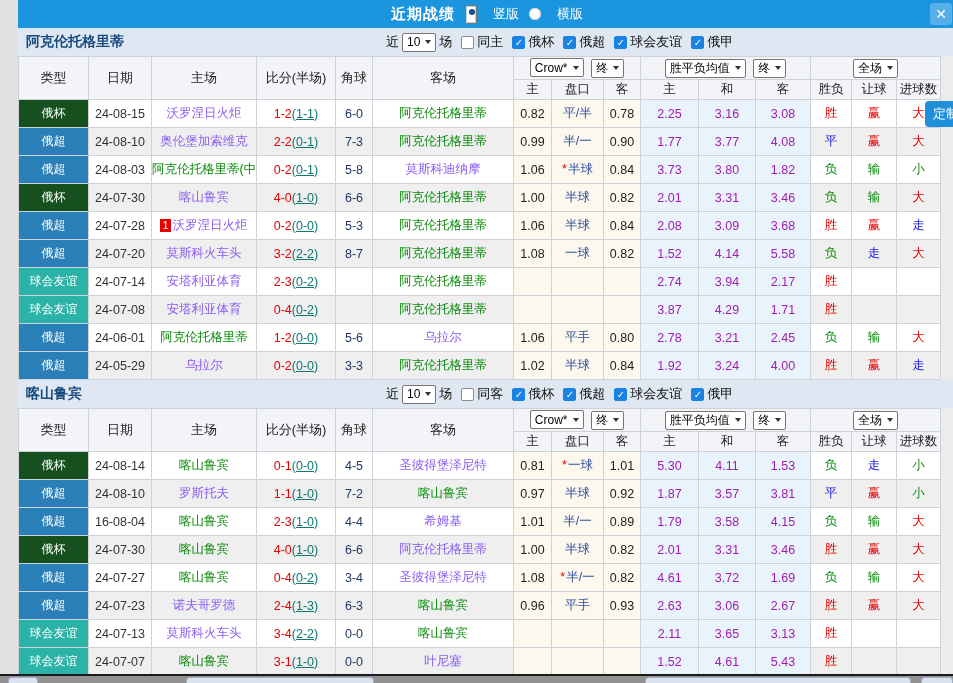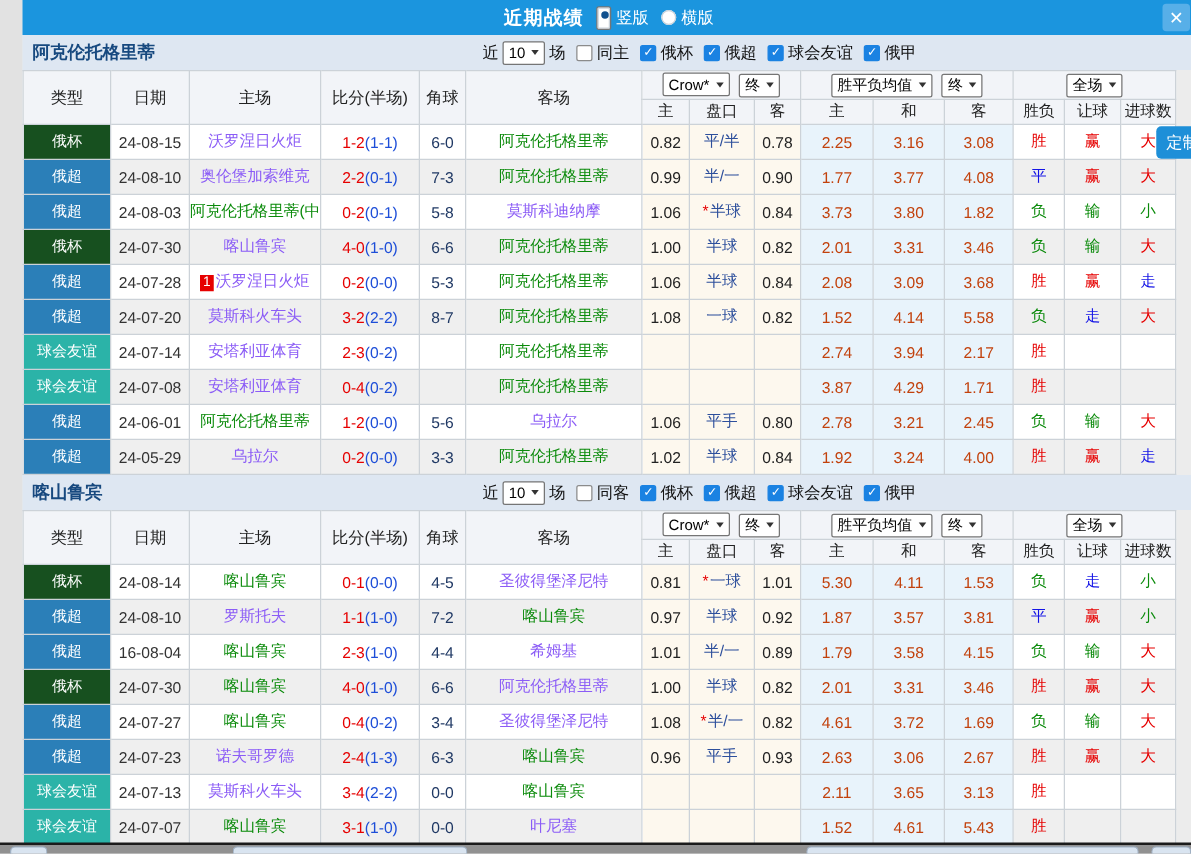--- a/index.html
+++ b/index.html
@@ -7,21 +7,21 @@
   body {
     width:953px; height:683px; overflow:hidden; position:relative;
     background:#e2e2e2;
     font-family:"Liberation Sans","DejaVu Sans",sans-serif;
   }
   .panel { position:absolute; left:18px; top:0; width:938px; height:683px; background:#ececec; }
 
   
   .titlebar { height:28px; background:#1b95de; display:flex; align-items:center; justify-content:center; gap:10px; position:relative; color:#fff; }
   .tb-title { font-weight:bold; font-size:15px; letter-spacing:1px; }
-  .radio-opt { display:inline-flex; align-items:center; gap:4px; font-size:13px; cursor:default; }
+  .radio-opt { display:inline-flex; align-items:center; gap:16px; font-size:13px; cursor:default; }
   .rd { width:12px; height:12px; background:#fff; border-radius:50%; display:inline-block; position:relative; box-shadow:inset 0 0 0 1px #c9d2da; }
   .rd.sel::after { content:""; position:absolute; left:3px; top:3px; width:6px; height:6px; border-radius:50%; background:#10508e; }
   .close-btn { position:absolute; right:4px; top:3px; width:22px; height:22px; background:#57afe8; border-radius:3px; display:flex; align-items:center; justify-content:center; font-size:14px; font-weight:bold; color:#fff; cursor:pointer; }
 
   
   .section-bar { height:28px; background:#dee7f2; position:relative; display:flex; align-items:center; }
   .team-name { margin-left:8px; font-weight:bold; font-size:14px; color:#17497f; }
   .filters { position:absolute; left:368px; display:flex; align-items:center; gap:3px; font-size:13px; color:#111; white-space:nowrap; }
   .sel { display:inline-flex; align-items:center; justify-content:space-between; gap:5px; background:#fff; border:1px solid #757575; border-radius:2px; height:19px; padding:0 4px; font-size:12px; color:#000; cursor:default; }
   .arr { width:0; height:0; border-left:3.5px solid transparent; border-right:3.5px solid transparent; border-top:4px solid #333; }
@@ -38,27 +38,27 @@
   .grp { vertical-align:middle; }
   .grp .sel { margin:0 2px; }
   tbody td { height:28px; font-size:12.5px; color:#222; }
   tbody tr:nth-child(even) td { background:#efefef; }
   tbody tr td.c-type { color:#fff; font-size:12px; }
   tbody tr td.lg-cup { background:#17501f; }
   tbody tr td.lg-csl { background:#2b7fb8; }
   tbody tr td.lg-fr  { background:#2bb3a8; }
   tbody tr td.c-crow { background:#fdf8ee; color:#222; }
   tbody tr td.c-pan  { color:#2d4f9c; }
-  tbody tr td.c-avg  { background:#e8f3fb; color:#c2410c; }
+  tbody tr td.c-avg  { background:#e8f3fb; color:#a21caf; }
   .star { color:#e60000; margin-right:1px; }
   .team-green { color:#0a8a0a; }
   .team-black { color:#8b5cf6; }
   .num-badge { display:inline-block; background:#e60000; color:#fff; font-size:11px; line-height:13px; padding:0 2px; margin-right:2px; }
   .ft { color:#e60000; }
-  .ht { color:#1d4ed8; }
+  .ht { color:#0f766e;text-decoration:underline; }
   td.c-corner { color:#1f3864; }
   td.c-date { color:#333; }
   .c-res.red { color:#e60000; }
   .c-res.green { color:#0a8a0a; }
   .c-res.blue { color:#1414e6; }
 
   .summary { width:920px; background:#fff; border:1px solid #ccd2d8; border-top:none; height:26px; line-height:25px; text-align:center; font-size:13px; color:#111; }
   .summary .red { color:#e60000; }
   .summary .blue { color:#1414e6; }
 

